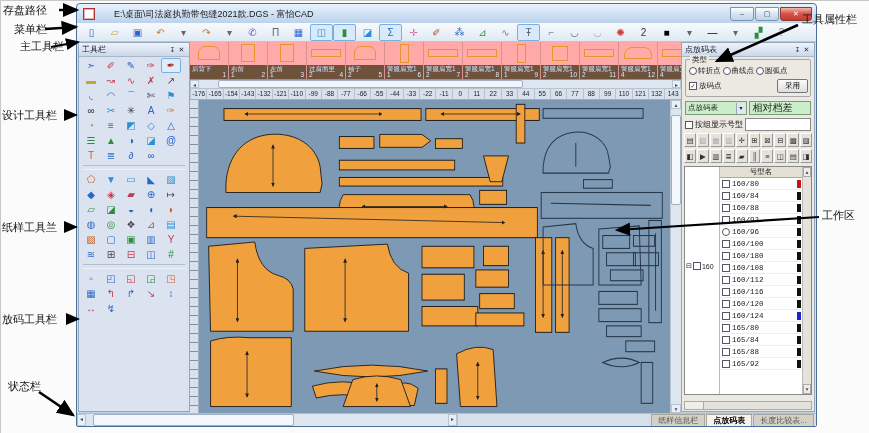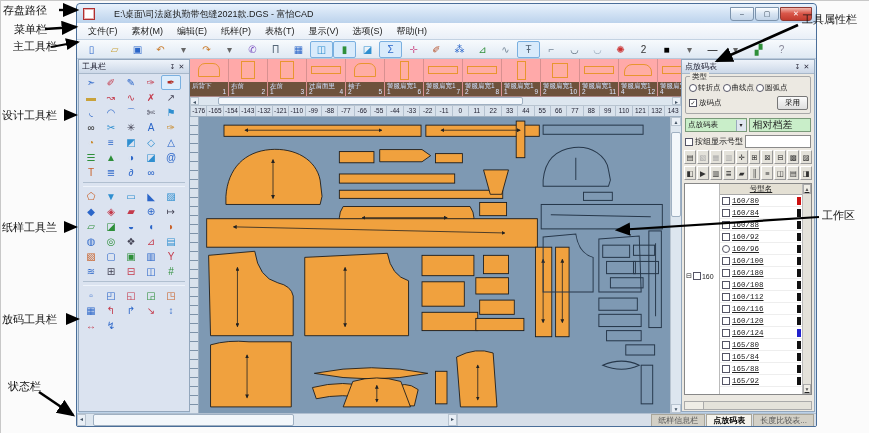--- a/index.html
+++ b/index.html
@@ -73,21 +73,21 @@
   .btn{border:1px solid #777;background:linear-gradient(#fbfbfb,#dedede);font-size:7.5px;padding:1px 7px;border-radius:2px;}
   .comborow{display:flex;gap:2px;margin:3px 3px 0 3px;}
   .combo{flex:1;height:12px;background:#c9eec9;border:1px solid #7a9a7a;display:flex;align-items:center;font-size:7.5px;padding-left:2px;}
   .combo .da{margin-left:auto;width:9px;background:#dfe6ef;border-left:1px solid #9ab;text-align:center;font-size:6px;line-height:11px;}
   .gfield{flex:1;height:12px;background:#c9eec9;border:1px solid #7a9a7a;font-size:10px;display:flex;align-items:center;padding-left:3px;}
   .checkrow2{display:flex;align-items:center;gap:2px;margin:3px 3px 0 3px;}
   .wfield{flex:1;height:11px;background:#fff;border:1px solid #8a8a8a;}
   .iconrow{display:flex;margin:2px 2px 0 2px;gap:1px;}
   .gi{width:11px;height:12px;border:1px solid #999;border-top-color:#fff;border-left-color:#fff;background:#e4e2da;font-size:7.5px;display:flex;align-items:center;justify-content:center;color:#333;}
   .gi.dis{color:#aaa;}
-  .tablewrap{flex:1;display:flex;margin:3px 2px 6px 2px;border:1px solid #888;background:#fff;min-height:0;text-decoration:underline;}
+  .tablewrap{flex:1;display:flex;margin:3px 2px 6px 2px;border:1px solid #888;background:#fff;min-height:0;}
   .treecol{width:34px;border-right:1px solid #bbb;position:relative;font-size:7px;}
   .treelbl{position:absolute;top:42%;left:1px;display:flex;align-items:center;gap:1px;}
   .sizecol{flex:1;display:flex;flex-direction:column;min-width:0;}
   .sizehead{height:10px;background:#e4e0d4;border-bottom:1px solid #aaa;font-size:7.5px;text-align:center;line-height:10px;}
   .sizelist{flex:1;overflow:hidden;}
   .srow{height:11px;display:flex;align-items:center;gap:2px;padding-left:2px;border-bottom:1px solid #eee;}
   .srow .cb{width:6px;height:6px;}
   .srow.base .cb{border-radius:50%;}
   .srow .sz{flex:1;font-size:7.5px;font-family:"Liberation Mono","DejaVu Sans Mono",monospace;white-space:nowrap;overflow:hidden;}
   .srow .barc{width:4px;height:8px;background:#111;flex:none;margin-right:1px;}
@@ -127,51 +127,40 @@
     <line x1="64" y1="114" x2="75" y2="114" stroke="#000" stroke-width="2" marker-end="url(#ah)"></line>
     <line x1="64" y1="226" x2="75" y2="226" stroke="#000" stroke-width="2" marker-end="url(#ah)"></line>
     <line x1="66" y1="318" x2="77" y2="318" stroke="#000" stroke-width="2" marker-end="url(#ah)"></line>
     <line x1="38" y1="391" x2="72" y2="414" stroke="#000" stroke-width="2.6" marker-end="url(#ah)"></line>
     <line x1="797" y1="24" x2="716" y2="60" stroke="#000" stroke-width="2.6" marker-end="url(#ah)"></line>
     <line x1="818" y1="216" x2="616" y2="229" stroke="#000" stroke-width="2.2" marker-end="url(#ah)"></line>
   </svg>
 
   <div class="ann" style="left:2px;top:2px">存盘路径</div>
   <div class="ann" style="left:13px;top:21px">菜单栏</div>
-  <div class="ann" style="left:12px;top:38px">主工具栏</div>
+  <div class="ann" style="left:19px;top:38px">主工具栏</div>
   <div class="ann" style="left:1px;top:107px">设计工具栏</div>
   <div class="ann" style="left:1px;top:219px">纸样工具兰</div>
   <div class="ann" style="left:1px;top:311px">放码工具栏</div>
   <div class="ann" style="left:7px;top:378px">状态栏</div>
   <div class="ann" style="left:801px;top:11px">工具属性栏</div>
   <div class="ann" style="left:821px;top:207px">工作区</div>
 
   <div class="win">
 
     <div class="titlebar">
       <div class="appicon"></div>
       <div class="wtitle">E:\桌面\司法庭执勤带包缝2021款.DGS - 富怡CAD</div>
       <div class="winbtns">
         <div class="wb">‒</div>
         <div class="wb">▢</div>
         <div class="wb close">✕</div>
       </div>
     </div>
 
-    <div class="menubar">
-
-    <div class="menu-item">文件(F)</div>
-        <div class="menu-item">素材(M)</div>
-        <div class="menu-item">编辑(E)</div>
-        <div class="menu-item">纸样(P)</div>
-        <div class="menu-item">表格(T)</div>
-        <div class="menu-item">显示(V)</div>
-        <div class="menu-item">选项(S)</div>
-        <div class="menu-item">帮助(H)</div>
-      </div>
 
     <div class="toolbar">
 
     <div class="tb" style="color: rgb(43, 102, 201);">▯</div>
         <div class="tb" style="color: rgb(201, 162, 58);">▱</div>
         <div class="tb" style="color: rgb(43, 102, 201);">▣</div>
         <div class="tb" style="color: rgb(201, 122, 42);">↶</div>
         <div class="tb" style="color: rgb(102, 102, 102);">▾</div>
         <div class="tb" style="color: rgb(201, 122, 42);">↷</div>
         <div class="tb" style="color: rgb(102, 102, 102);">▾</div>

